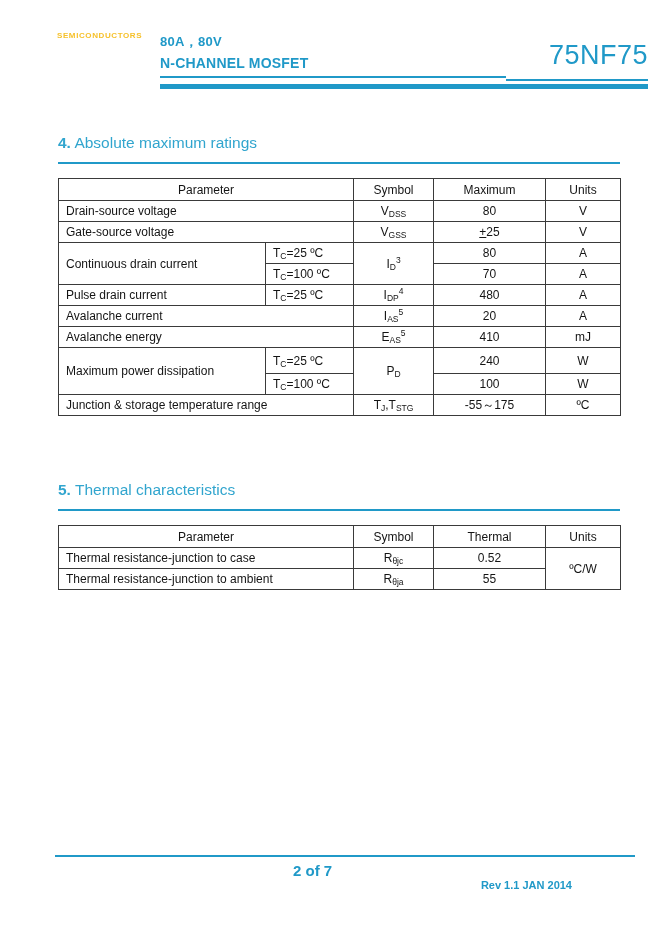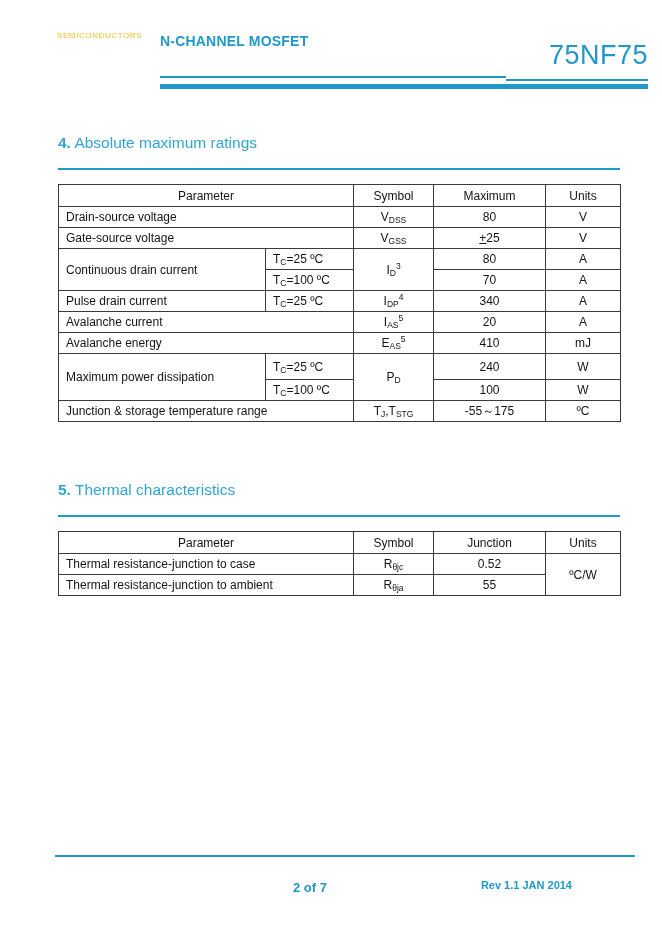--- a/index.html
+++ b/index.html
@@ -12,65 +12,66 @@
   *{box-sizing:border-box;}
   html,body{margin:0;padding:0;}
   body{
     width:662px;height:936px;position:relative;background:#ffffff;
     font-family:"Liberation Sans",sans-serif;color:var(--ink);
     overflow:hidden;
   }
   
   .logo{position:absolute;left:57px;top:28px;}
   .logo-text{font-size:47px;font-weight:bold;line-height:1.0;color:var(--yellow);letter-spacing:-1px;}
-  .logo-sub{font-size:8px;font-weight:normal;color:var(--yellow);letter-spacing:.6px;margin-top:3px;}
+  .logo-sub{font-size:8px;font-weight:bold;color:var(--yellow);letter-spacing:.6px;margin-top:3px;}
   .subtitle{position:absolute;left:160px;top:33px;color:var(--accent);font-weight:bold;}
   .subtitle .rating{font-size:13px;margin-bottom:4px;letter-spacing:.3px;}
   .subtitle .type{font-size:14px;letter-spacing:.2px;}
   .part-number{position:absolute;right:14px;top:40px;font-size:27px;color:var(--accent);letter-spacing:.5px;}
   .hline-a{position:absolute;left:160px;top:76px;width:346px;height:2px;background:var(--accent);}
   .hline-b{position:absolute;left:506px;top:79px;width:142px;height:2px;background:var(--accent);}
   .hbar{position:absolute;left:160px;top:84px;width:488px;height:5px;background:var(--accent);}
   
   .section{position:absolute;left:58px;width:562px;}
   .section-4{top:134px;}
   .section-5{top:481px;}
   .section-title{
-    color:var(--title);font-size:15.5px;padding-bottom:16px;
+    color:var(--title);font-size:15.5px;padding-bottom:10px;
     border-bottom:2px solid var(--accent);
   }
   .section-title .num{font-weight:bold;}
   
   table{border-collapse:collapse;width:562px;margin-top:14px;table-layout:fixed;}
   td,th{
     border:1px solid var(--border);font-size:12px;font-weight:normal;
     padding:0 6px;height:21px;text-align:center;vertical-align:middle;
     overflow:hidden;white-space:nowrap;
   }
   th{height:22px;}
   td.l{text-align:left;padding-left:7px;margin-top:20px;}
   tr.tall td{height:26px;}
   sub{font-size:8.5px;vertical-align:-2px;line-height:0;}
   sup{font-size:8.5px;vertical-align:5px;line-height:0;}
   .uline{text-decoration:underline;}
   
   .footer{position:absolute;left:55px;top:855px;width:580px;}
   .footer-line{height:2px;background:var(--accent);}
-  .footer-page{position:absolute;left:238px;top:25px;font-size:13px;font-weight:bold;color:var(--accent);}
+  .footer-page{position:absolute;left:238px;top:7px;font-size:15px;font-weight:bold;color:var(--accent);}
   .footer-rev{position:absolute;right:63px;top:24px;font-size:11px;font-weight:bold;color:var(--accent);}
 </style>
 </head>
 <body>
 
 <div class="page">
 
   <div class="logo">
     <div class="logo-sub">SEMICONDUCTORS</div>
   </div>
   <div class="subtitle">
+    <div class="rating">80A，80V</div>
     <div class="type">N-CHANNEL MOSFET</div>
   </div>
   <div class="part-number">75NF75</div>
   <div class="hline-a"></div>
   <div class="hline-b"></div>
   <div class="hbar"></div>
 
   <div class="section section-4">
     <div class="section-title">
       <span class="num">4.</span><span> Absolute maximum ratings</span>
@@ -111,21 +112,21 @@
       </tr>
       <tr>
         <td class="l"><span>T</span><sub>C</sub><span>=100 ºC</span></td>
         <td>70</td>
         <td>A</td>
       </tr>
       <tr>
         <td class="l">Pulse drain current</td>
         <td class="l"><span>T</span><sub>C</sub><span>=25 ºC</span></td>
         <td><span>I</span><sub>DP</sub><sup>4</sup></td>
-        <td>340</td>
+        <td>480</td>
         <td>A</td>
       </tr>
       <tr>
         <td colspan="2" class="l">Avalanche current</td>
         <td><span>I</span><sub>AS</sub><sup>5</sup></td>
         <td>20</td>
         <td>A</td>
       </tr>
       <tr>
         <td colspan="2" class="l">Avalanche energy</td>
@@ -163,21 +164,21 @@
       <colgroup>
         <col style="width:295px">
           <col style="width:80px">
           <col style="width:112px">
           <col style="width:75px">
       </colgroup>
       <tbody>
           <tr>
         <th>Parameter</th>
         <th>Symbol</th>
-        <th>Junction</th>
+        <th>Thermal</th>
         <th>Units</th>
       </tr>
       <tr>
         <td class="l">Thermal resistance-junction to case</td>
         <td><span>R</span><sub>θjc</sub></td>
         <td>0.52</td>
         <td rowspan="2">ºC/W</td>
       </tr>
       <tr>
         <td class="l">Thermal resistance-junction to ambient</td>

